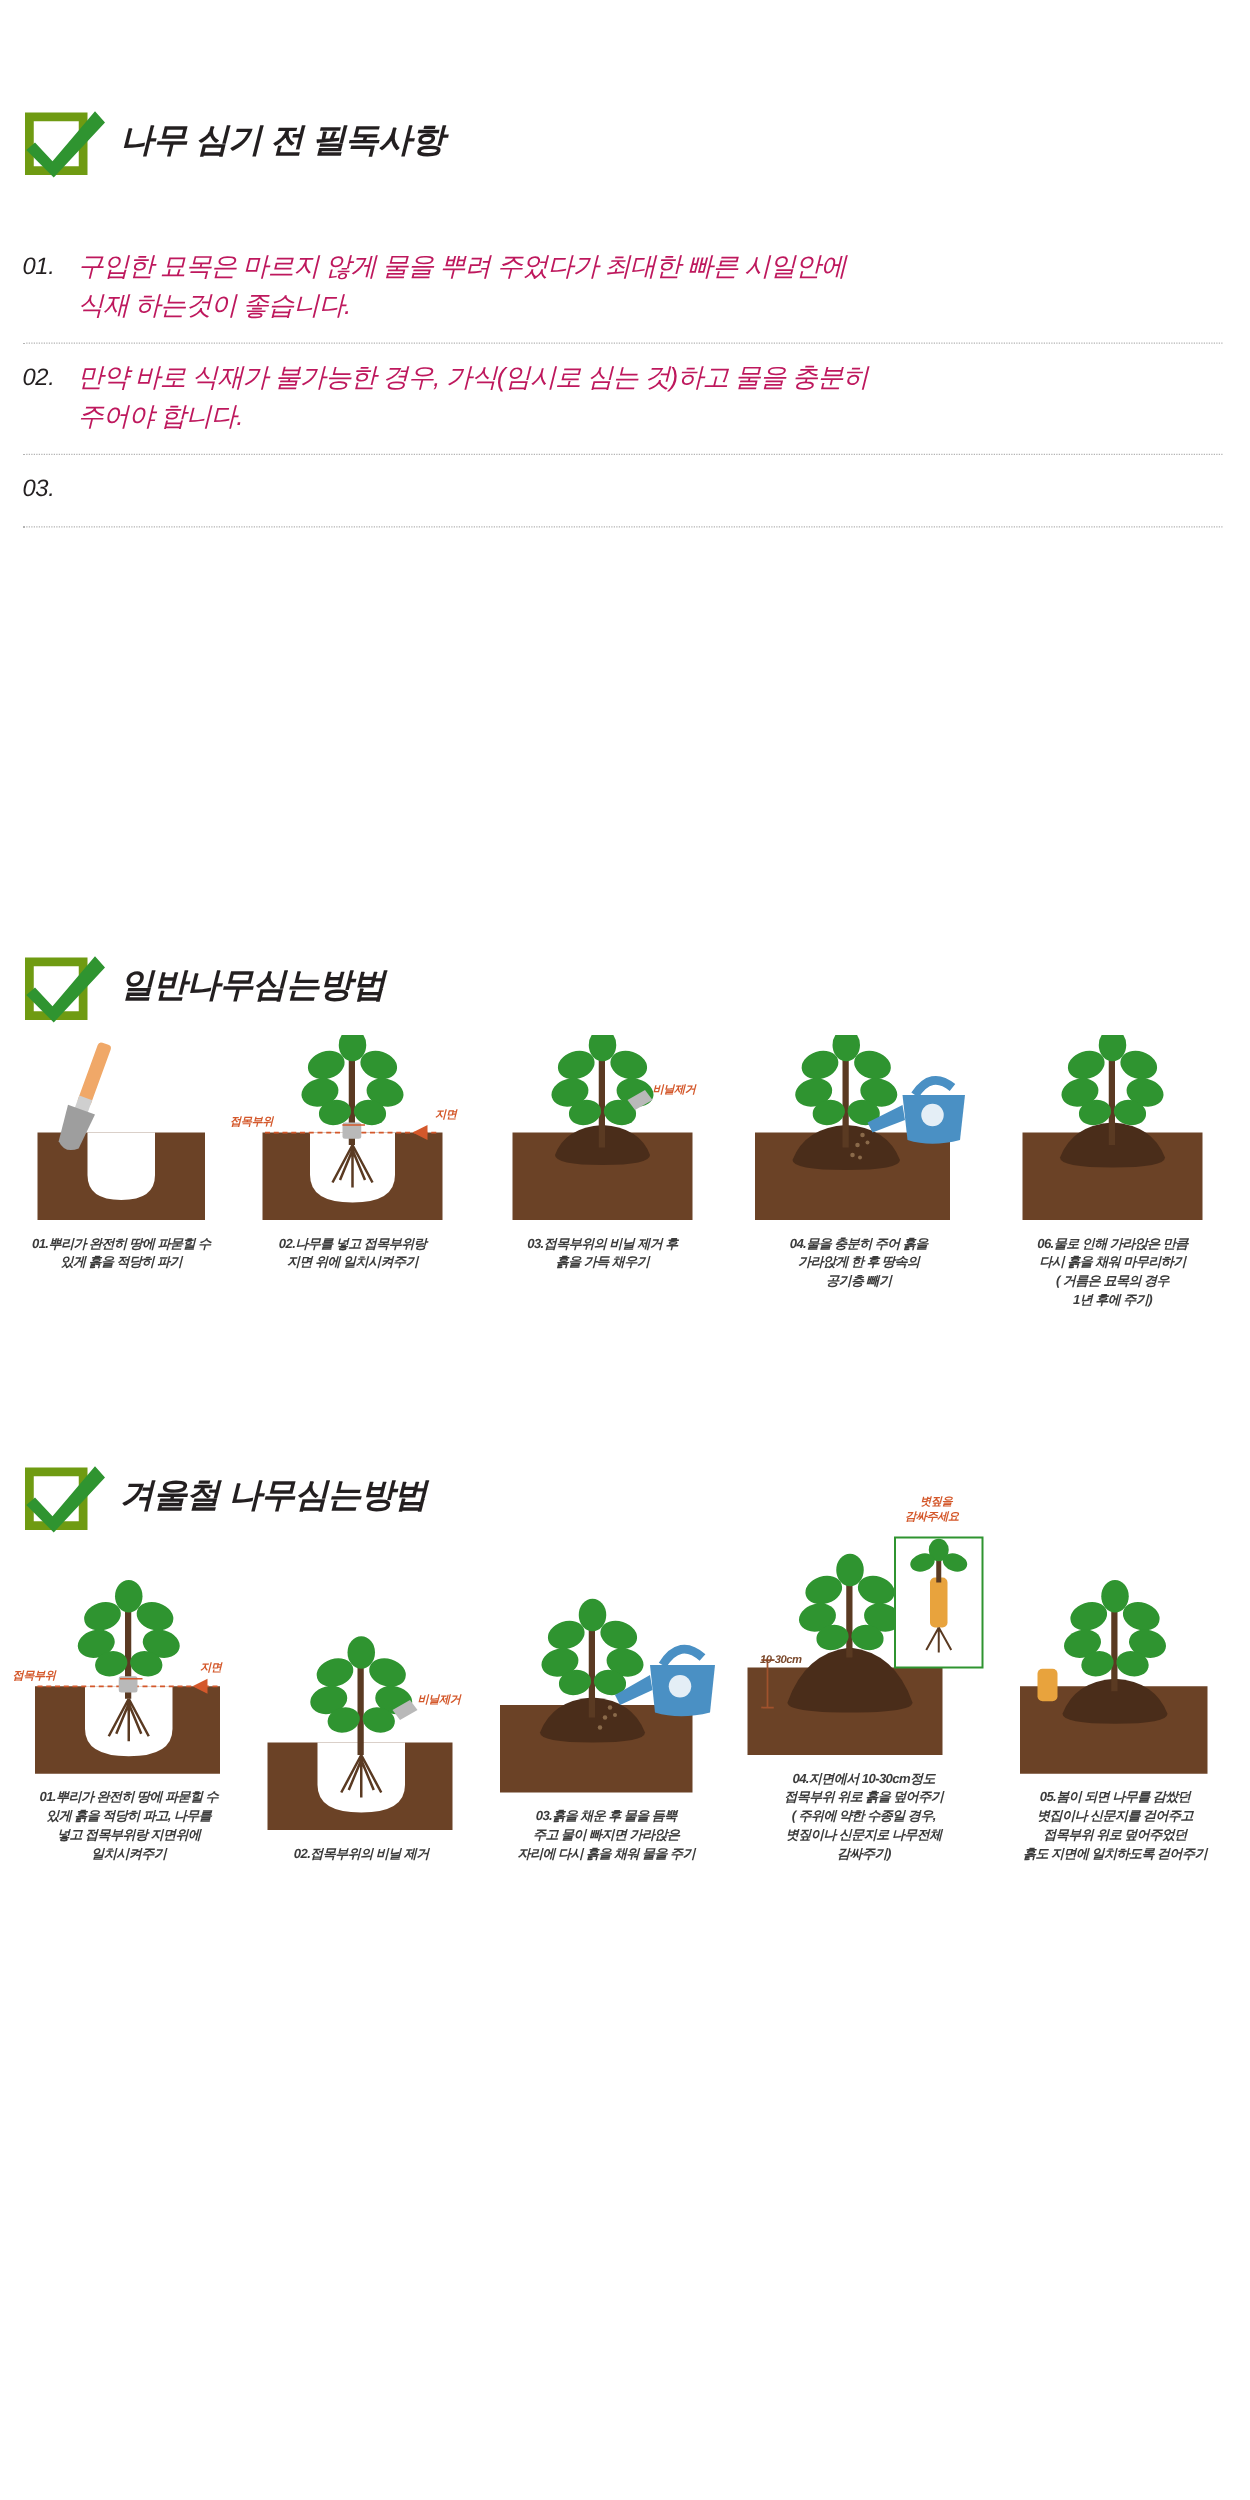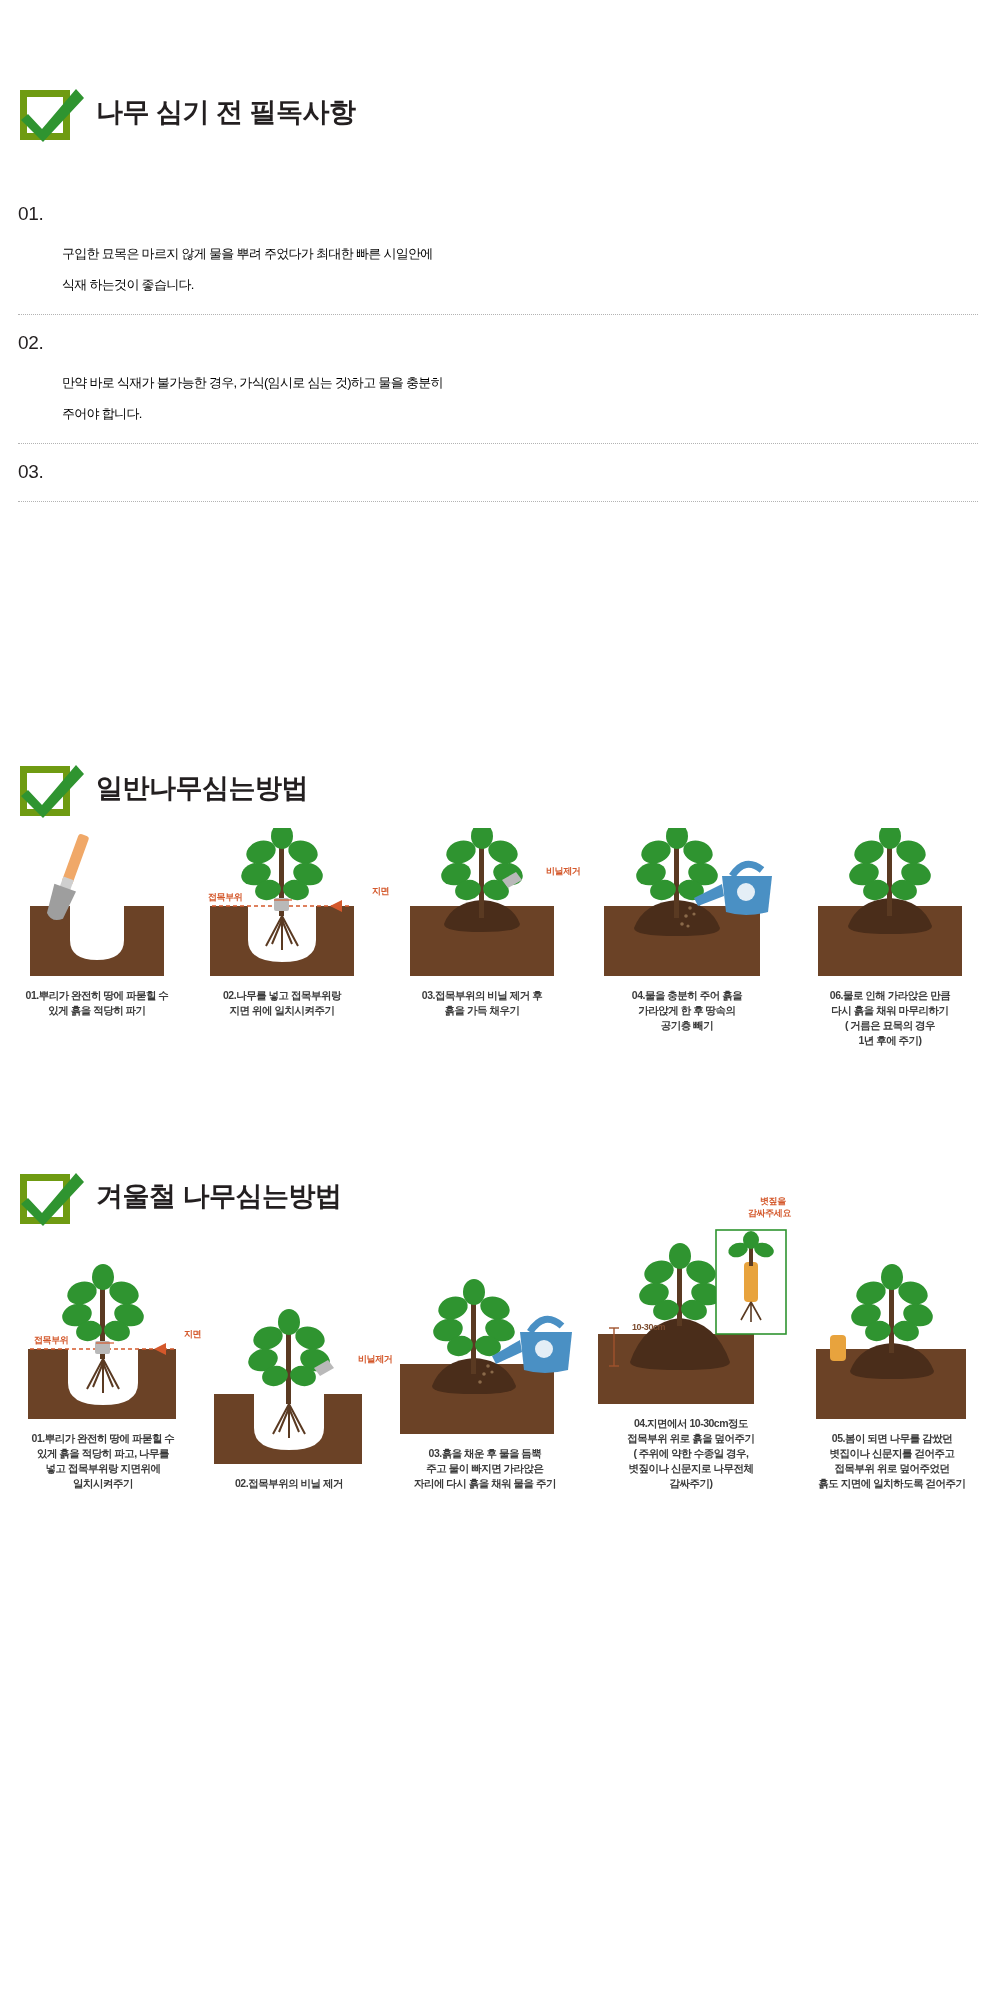--- a/index.html
+++ b/index.html
@@ -4,21 +4,21 @@
 <style>
   * { box-sizing: border-box; margin: 0; padding: 0; }
   html, body {
     width: 1000px;
     height: 2000px;
     background: #ffffff;
     font-family: "Liberation Sans", "DejaVu Sans", sans-serif;
     color: #231f20;
     overflow: hidden;
   }
-  .page { position: relative; width: 1000px; height: 1700px; }
+  .page { position: relative; width: 1000px; height: 1700px; font-style: italic; }
 
   
   .section-head {
     display: flex;
     align-items: center;
     gap: 22px;
   }
   .checkbox-icon {
     position: relative;
     width: 56px; height: 56px;
@@ -44,25 +44,24 @@
   .notice-list { position: absolute; left: 18px; top: 186px; width: 960px; }
   .notice-item { display: flex; padding: 12px 0 14px 0; }
   .notice-num {
     flex: 0 0 44px;
     font-size: 19px;
     line-height: 31px;
     color: #231f20;
     letter-spacing: -0.3px;
   }
   .notice-text {
-    font-size: 13px;
+    font-size: 21px;
     line-height: 31px;
     letter-spacing: -0.7px;
-    color: #000000;
-    margin-top: 40px;
+    color: #be185d;
   }
   .notice-text .ln { display: block; white-space: nowrap; }
   .divider {
     height: 0;
     border-top: 1px dotted #b3b3b3;
   }
 
   
   .steps-row { position: absolute; display: flex; }
   .step { position: relative; text-align: center; }
@@ -78,21 +77,20 @@
   .step-caption .cl { display: block; }
 
   
   .anno {
     position: absolute;
     font-size: 9px;
     font-weight: bold;
     letter-spacing: -0.4px;
     white-space: nowrap;
     line-height: 11px;
-    margin-left: 24px;
   }
   .anno.red   { color: #d4582b; }
   .anno.brown { color: #7b4a2d; }
 </style>
 </head>
 <body>
 
 <div class="page">
 
   <div class="section-head" style="position:absolute; left:18px; top:84px;">

